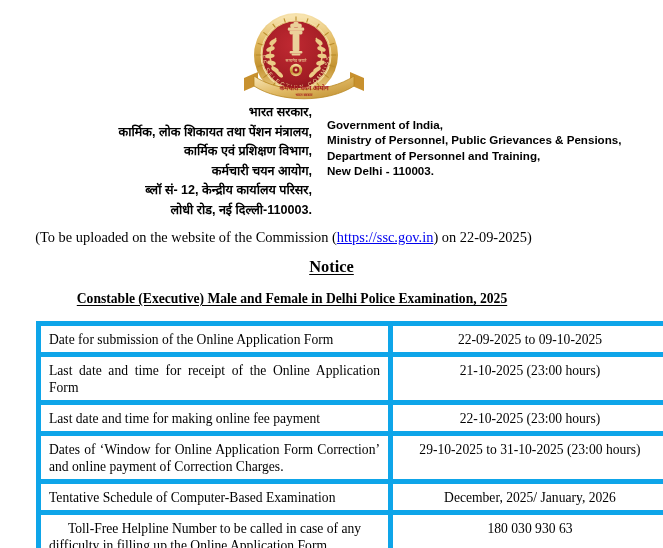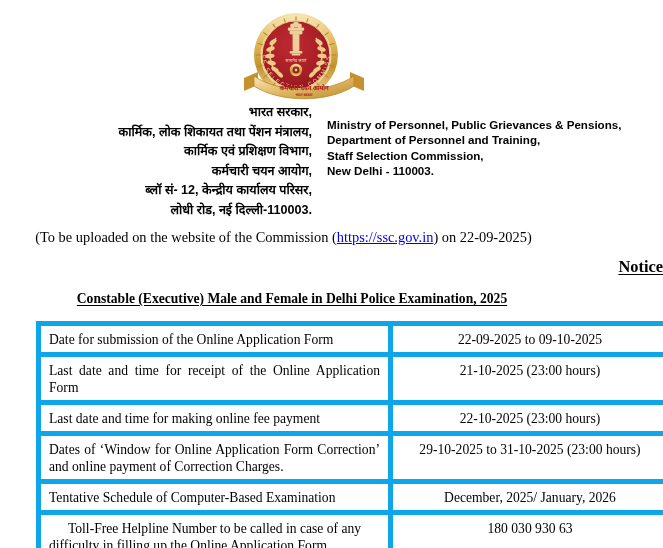--- a/index.html
+++ b/index.html
@@ -81,21 +81,21 @@
   .upload-line .url {
     text-decoration: underline;
   }
 
   
   .notice-head {
     position: absolute;
     left: 0;
     top: 257px;
     width: 663px;
-    text-align: right;
+    text-align: center;
     font-size: 16.4px;
     font-weight: 700;
   }
   .notice-head span {
     text-decoration: underline;
     text-underline-offset: 2px;
   }
 
   .exam-title {
     position: absolute;
@@ -258,23 +258,23 @@
 <div class="address-row">
   <div class="addr-hindi">
     <div>भारत सरकार,</div>
     <div>कार्मिक, लोक शिकायत तथा पेंशन मंत्रालय,</div>
     <div>कार्मिक एवं प्रशिक्षण विभाग,</div>
     <div>कर्मचारी चयन आयोग,</div>
     <div>ब्लॉ सं- 12, केन्द्रीय कार्यालय परिसर,</div>
     <div>लोधी रोड, नई दिल्ली-110003.</div>
   </div>
   <div class="addr-eng">
+    <div>Government of India,</div>
     <div>Ministry of Personnel, Public Grievances &amp; Pensions,</div>
     <div>Department of Personnel and Training,</div>
-    <div>Staff Selection Commission,</div>
     <div>New Delhi - 110003.</div>
   </div>
 </div>
 
 <div class="upload-line"><span>(To be uploaded on the website of the Commission (</span><a class="url" href="#">https://ssc.gov.in</a><span>) on 22-09-2025)</span></div>
 
 <div class="notice-head"><span>Notice</span></div>
 
 <div class="exam-title"><span>Constable (Executive) Male and Female in Delhi Police Examination, 2025</span></div>
 

